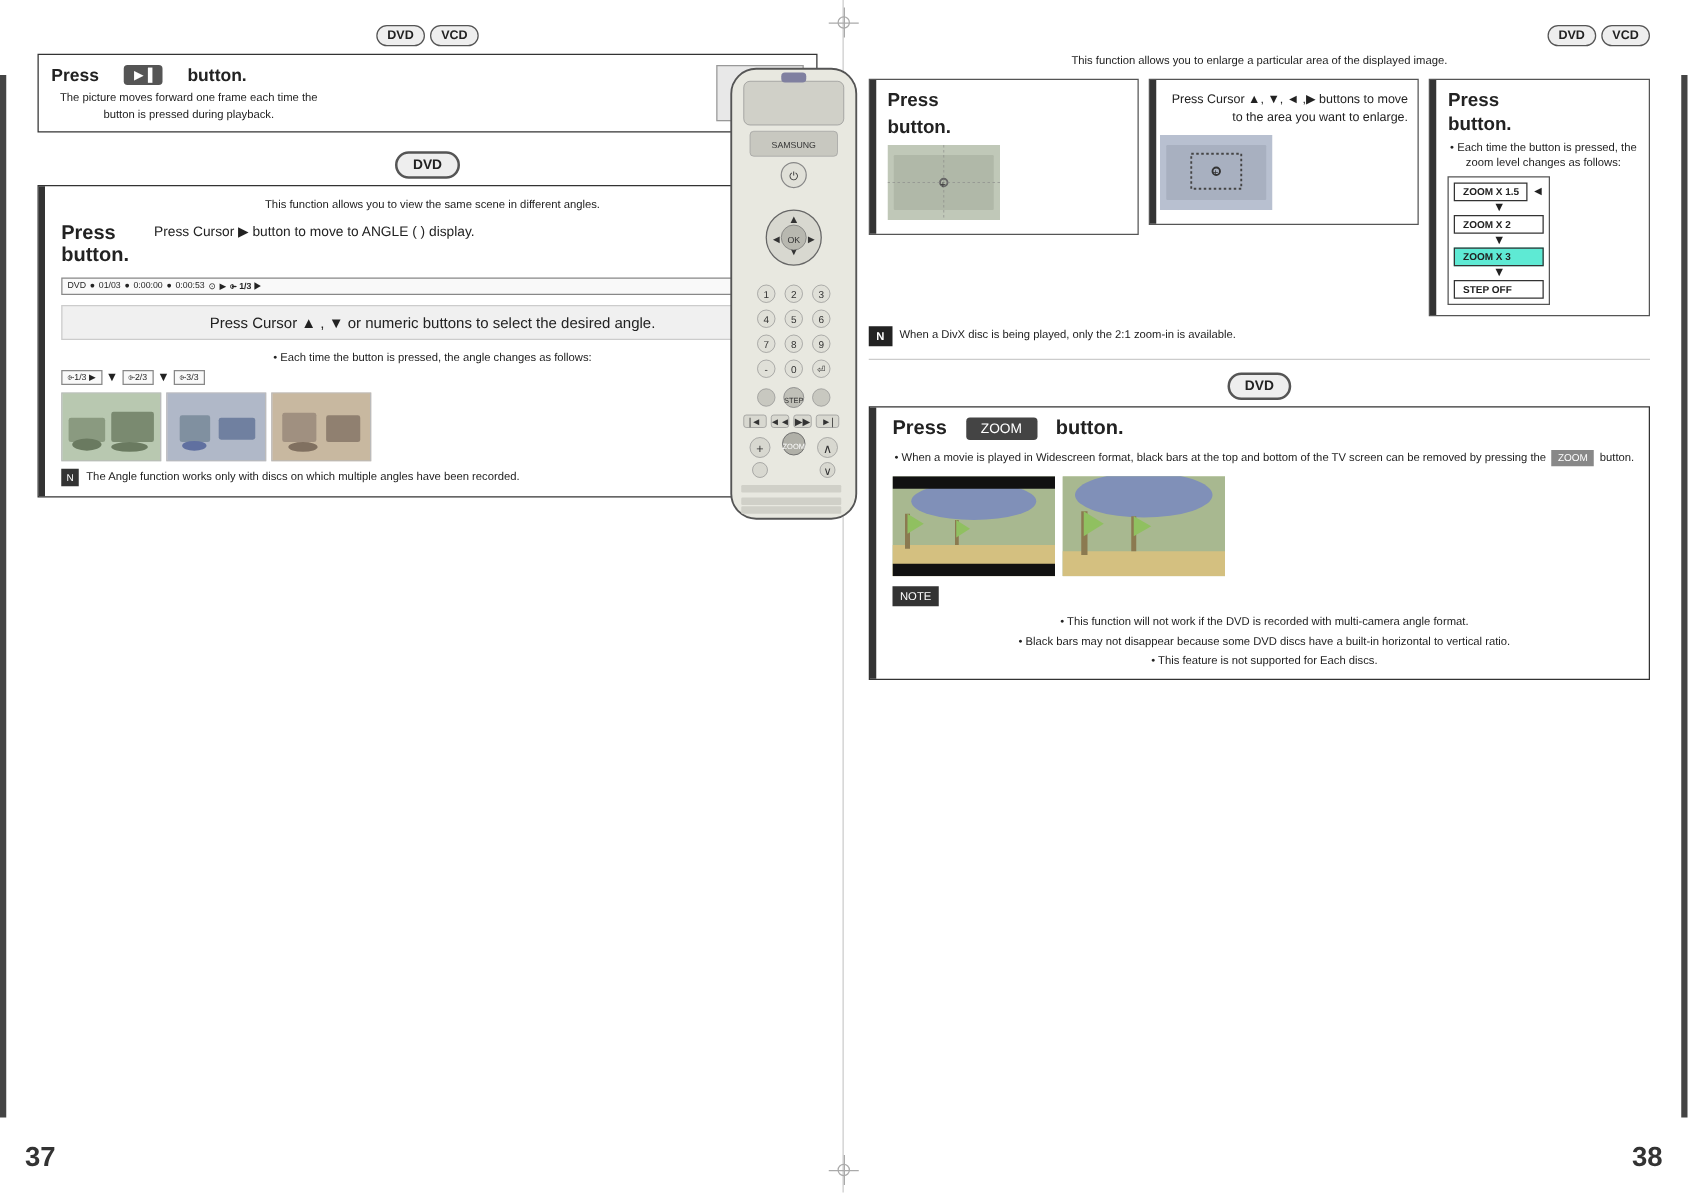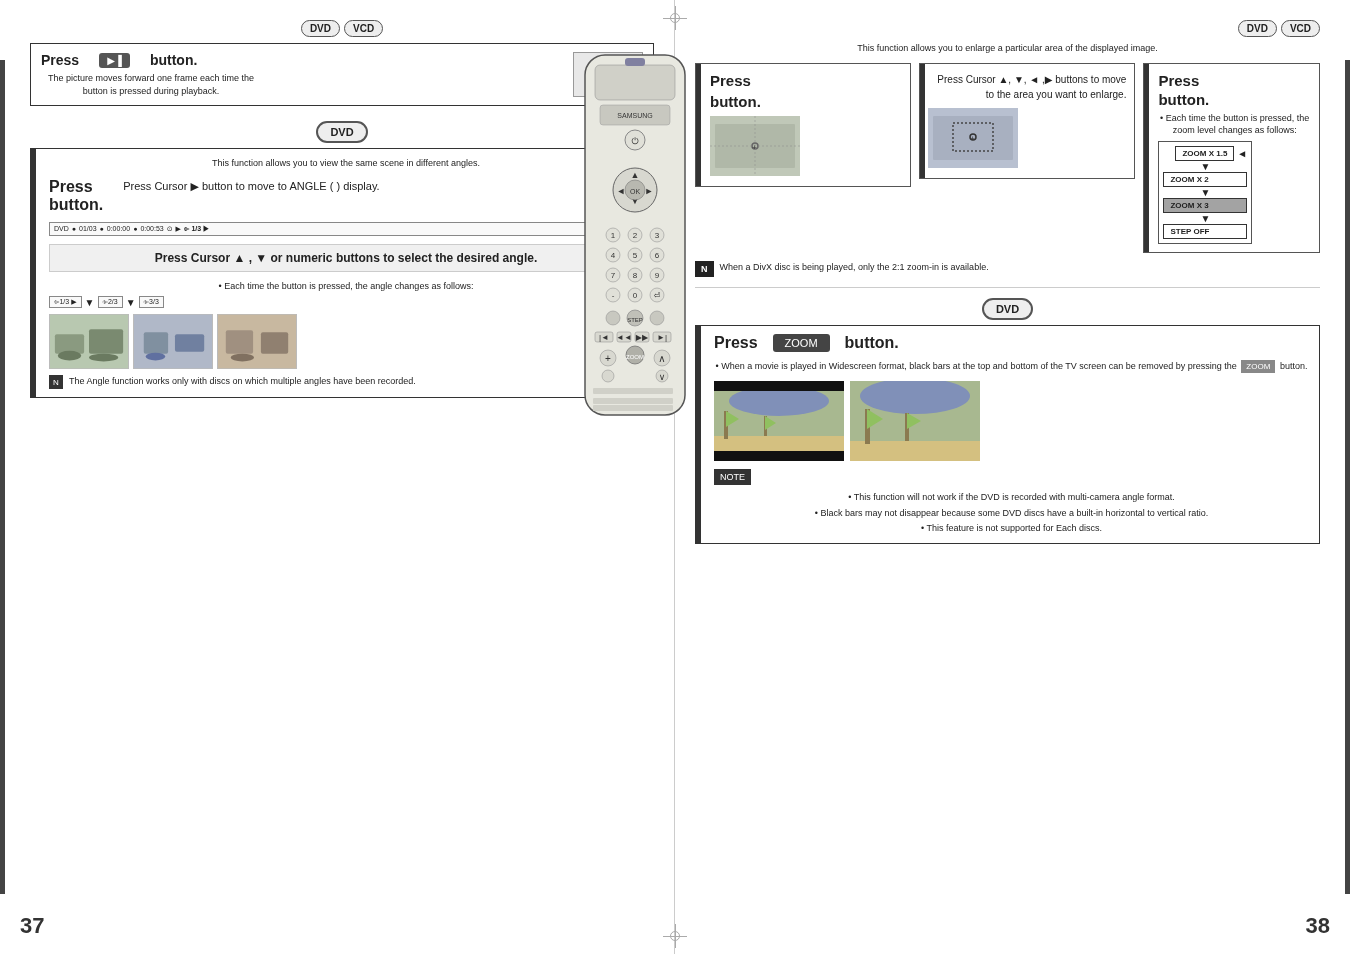--- a/index.html
+++ b/index.html
@@ -230,21 +230,21 @@
             <span>01/03</span>
             <span>●</span>
             <span>0:00:00</span>
             <span>●</span>
             <span>0:00:53</span>
             <span>⊙</span>
             <span>▶</span>
             <span style="font-weight:bold;">⌱ 1/3 ▶</span>
           </div>
 
-          <div style="background:#f0f0f0; border:1px solid #ccc; padding:6px 10px; margin-bottom:8px; font-size:12px; font-weight:bold; text-align:center;">
+          <div style="background:#f0f0f0; border:1px solid #ccc; padding:6px 10px; margin-bottom:8px; font-size:12px; font-weight:normal; text-align:center;">
             <span>Press Cursor ▲ , ▼  or numeric buttons to select the desired angle.</span>
           </div>
 
           <div class="small-text" style="margin-bottom:4px;">
             <span>• </span>
             <span>Each time the button is pressed, the angle changes as follows:</span>
           </div>
 
           <div style="display:flex; gap:3px; align-items:center; margin-bottom:6px;">
             <div style="border:1px solid #888; padding:1px 4px; font-size:7px; display:flex; gap:2px; background:#f9f9f9;">
@@ -454,32 +454,32 @@
             </div>
             <div style="font-size:15px; font-weight:bold; margin-bottom:4px;">
               <span>button.</span>
             </div>
             <div class="small-text" style="margin-bottom:4px;">
               <span>•</span>
               <span>Each time the button is pressed, the zoom level changes as follows:</span>
             </div>
             
             <div style="border:1px solid #555; padding:4px; display:inline-block;">
-              <div style="display:flex; align-items:center; gap:3px;margin-left:12px;">
+              <div style="display:flex; align-items:center; gap:3px;">
                 <div style="border:1px solid #333; padding:2px 6px; font-size:8px; font-weight:bold; background:#fff;">
                   <span>ZOOM X 1.5</span>
                 </div>
                 <span style="font-size:10px; font-weight:bold;">◄</span>
               </div>
               <div style="text-align:center; font-size:10px;">▼</div>
               <div style="border:1px solid #333; padding:2px 6px; font-size:8px; font-weight:bold; background:#fff;">
                 <span>ZOOM X 2</span>
               </div>
               <div style="text-align:center; font-size:10px;">▼</div>
-              <div style="border:1px solid #333; padding:2px 6px; font-size:8px; font-weight:bold; background:#a3a3a3;">
+              <div style="border:1px solid #333; padding:2px 6px; font-size:8px; font-weight:bold; background:#5eead4;">
                 <span>ZOOM X 3</span>
               </div>
               <div style="text-align:center; font-size:10px;">▼</div>
               <div style="border:1px solid #333; padding:2px 6px; font-size:8px; font-weight:bold; background:#fff;">
                 <span>STEP OFF</span>
               </div>
             </div>
           </div>
         </div>
       </div>

